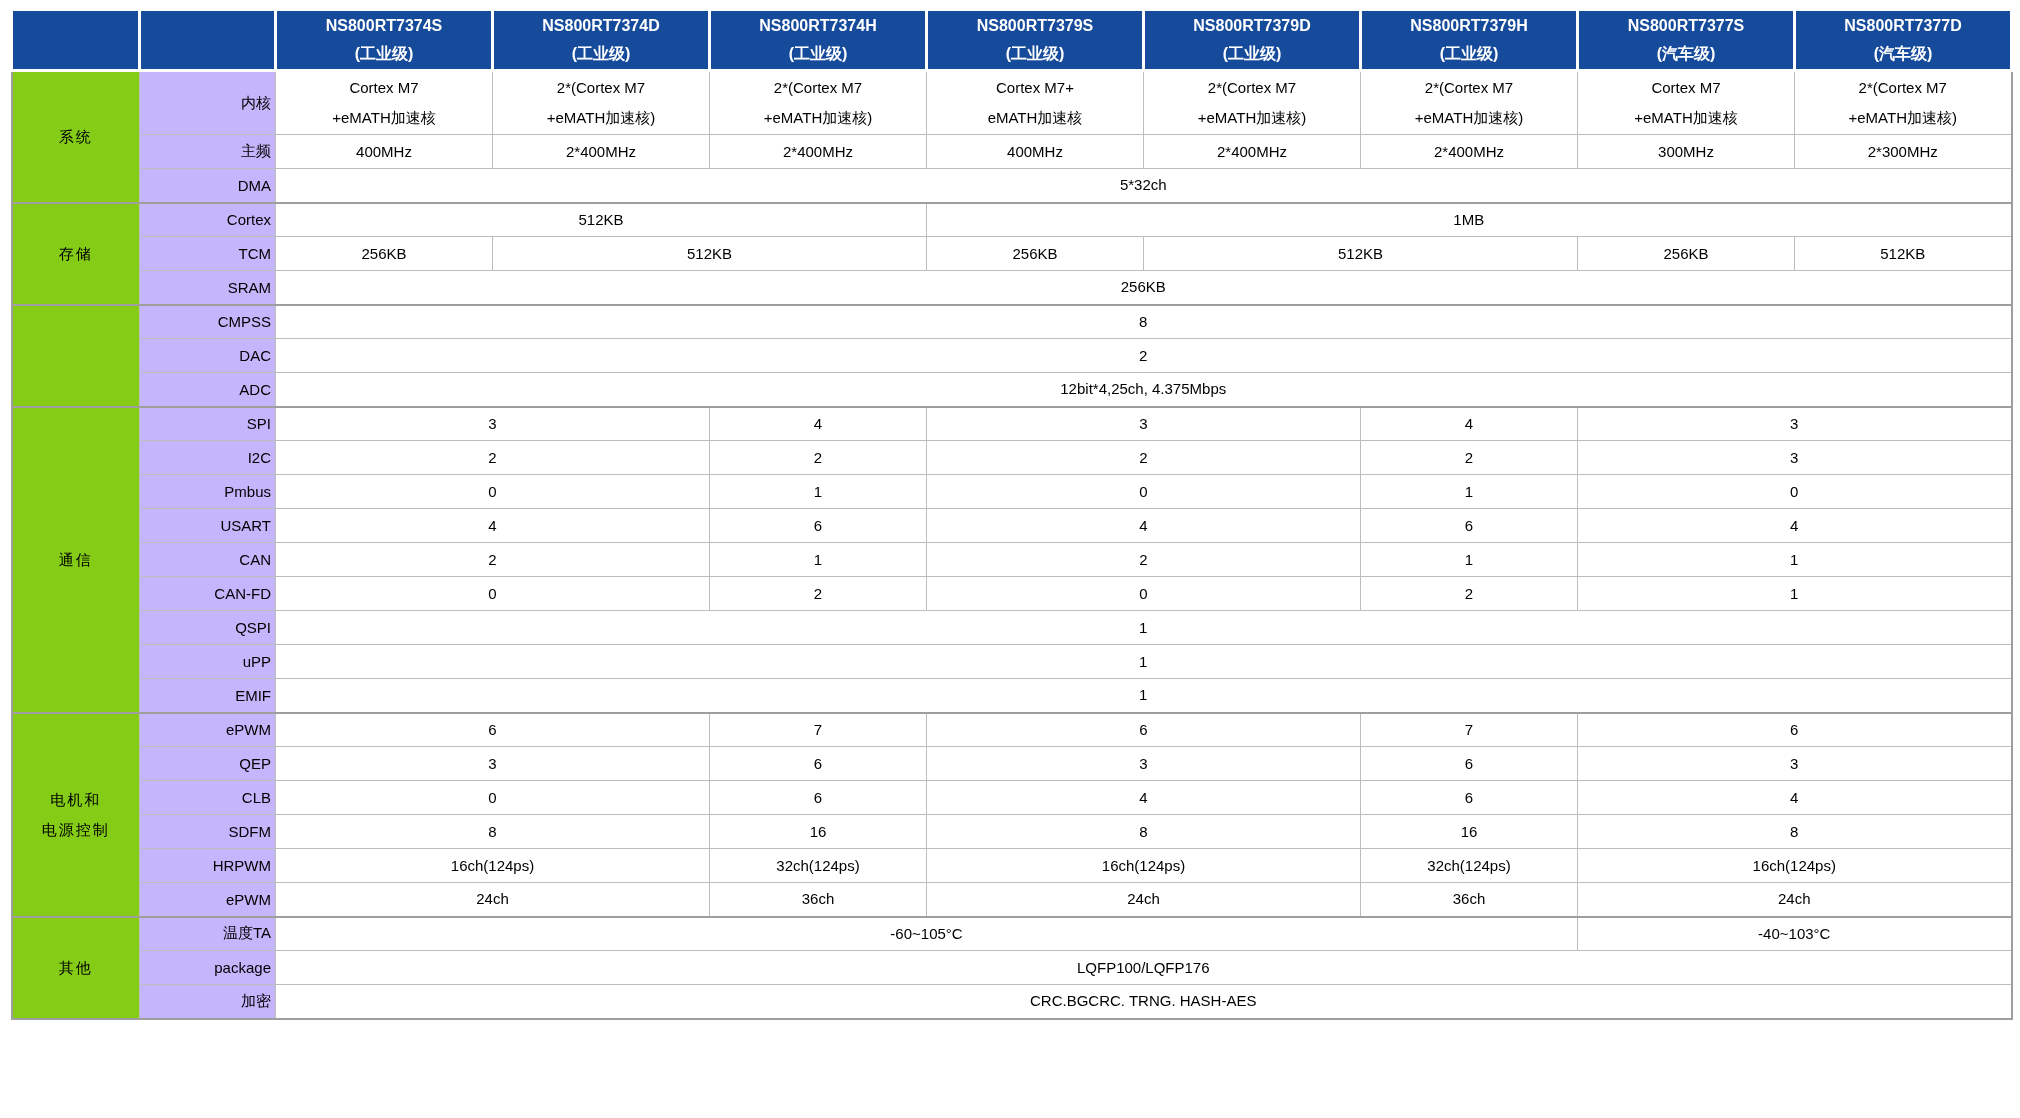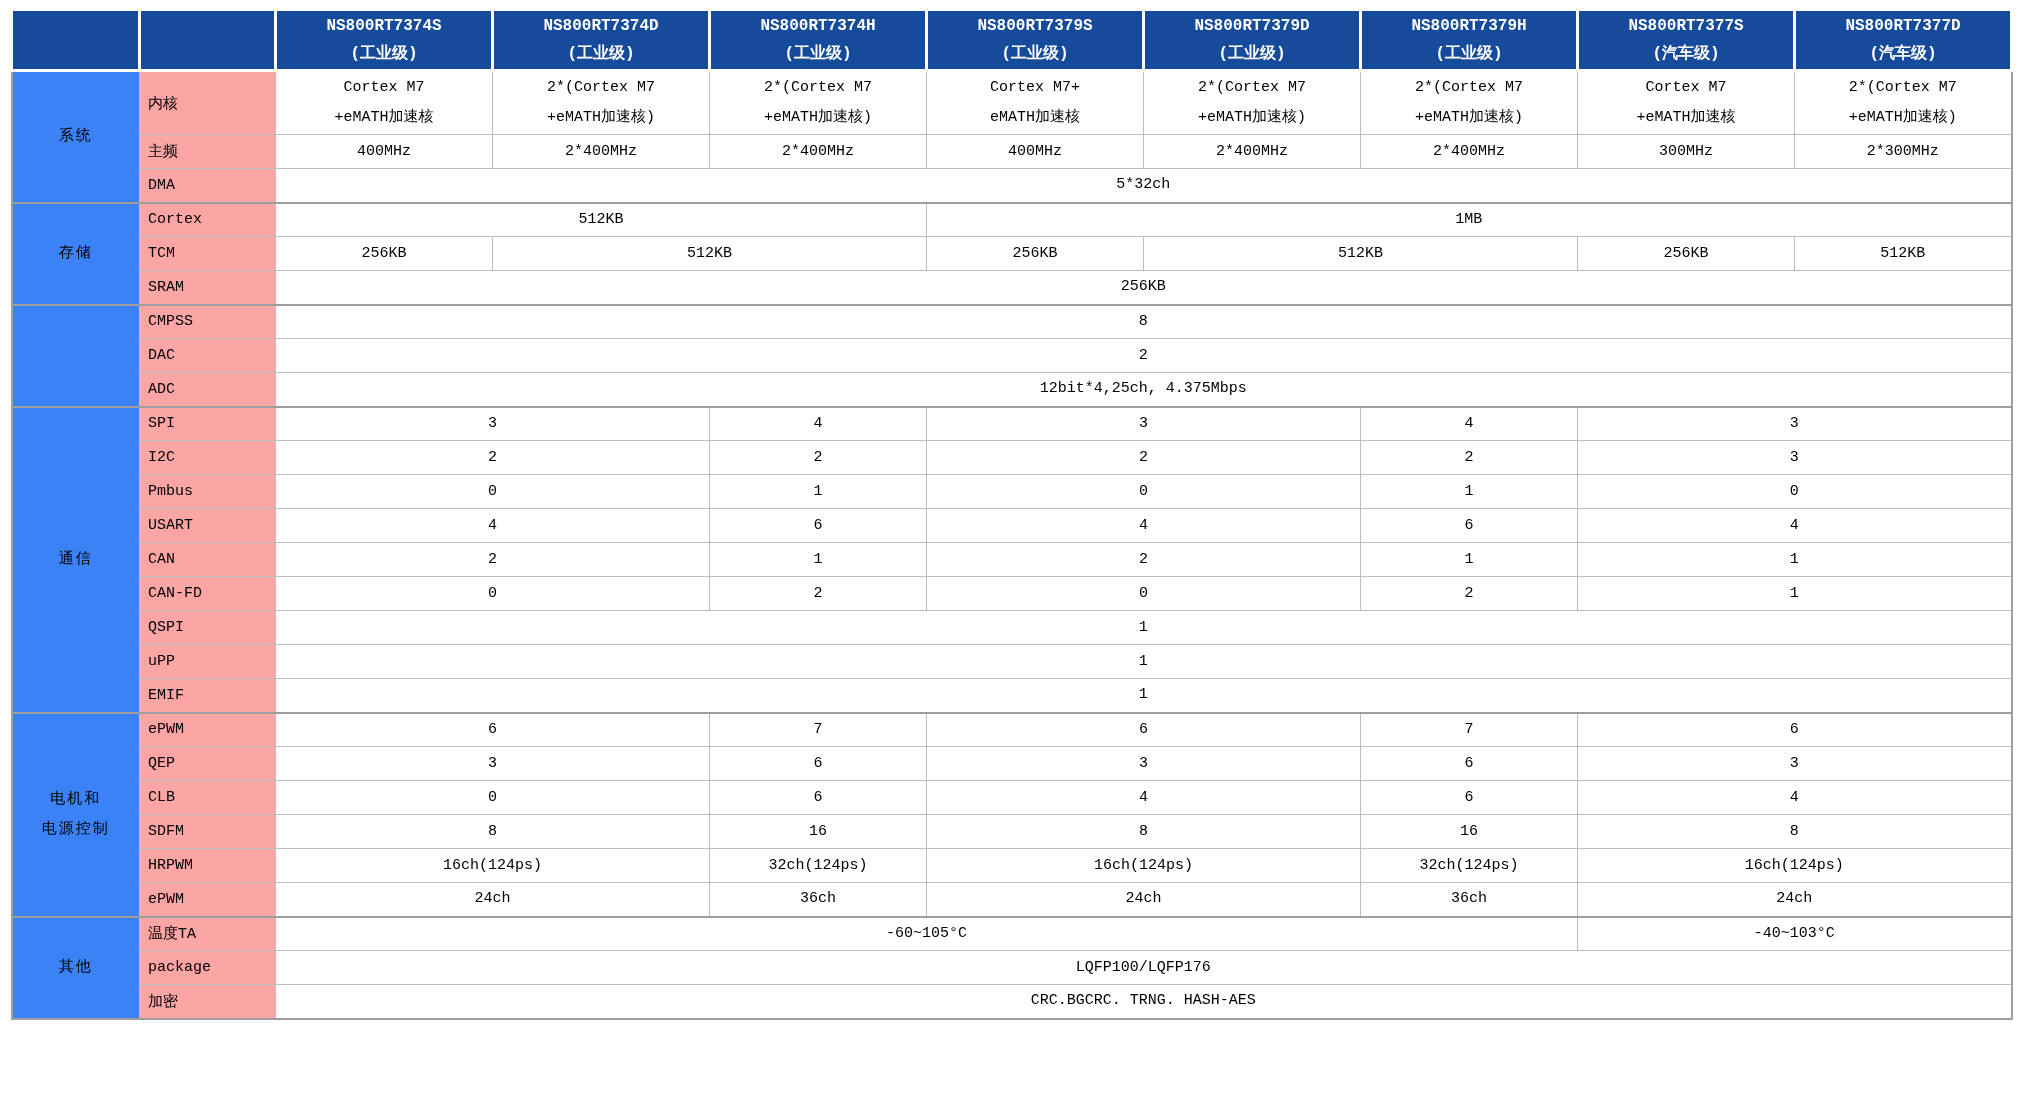--- a/index.html
+++ b/index.html
@@ -5,21 +5,20 @@
   html, body {
     margin: 0;
     background: #ffffff;
     font-family: "Liberation Sans", sans-serif;
     color: #000;
   }
   .wrap {
     padding: 8px 0 0 10px;
     width: 2020px;
     box-sizing: border-box;
-    font-family: Liberation Mono, monospace;
   }
   table.spec {
     border-collapse: collapse;
     table-layout: fixed;
     width: 2000px;
     border: 2px solid #9e9e9e;
   }
   col.c-group { width: 128px; }
   col.c-attr  { width: 136px; }
   col.c-prod  { width: 217px; }
@@ -39,29 +38,29 @@
     font-weight: bold;
     font-size: 16px;
     height: 56px;
     line-height: 1.75;
     border: 3px solid #ffffff;
   }
   tbody tr { height: 34px; }
   tbody td { line-height: 2.0; }
   th.group {
     font-weight: normal;
-    background: #3b82f6;
+    background: #84cc16;
     line-height: 2.0;
     letter-spacing: 2px;
     margin-left: 48px;
   }
   th.attr {
     font-weight: normal;
-    background: #fca5a5;
-    text-align: left;
+    background: #c4b5fd;
+    text-align: right;
     padding-left: 8px;
     margin-top: 38px;
   }
   tr.group-start > th,
   tr.group-start > td {
     border-top: 2px solid #9e9e9e;
   }
 </style>
 </head>
 <body>

